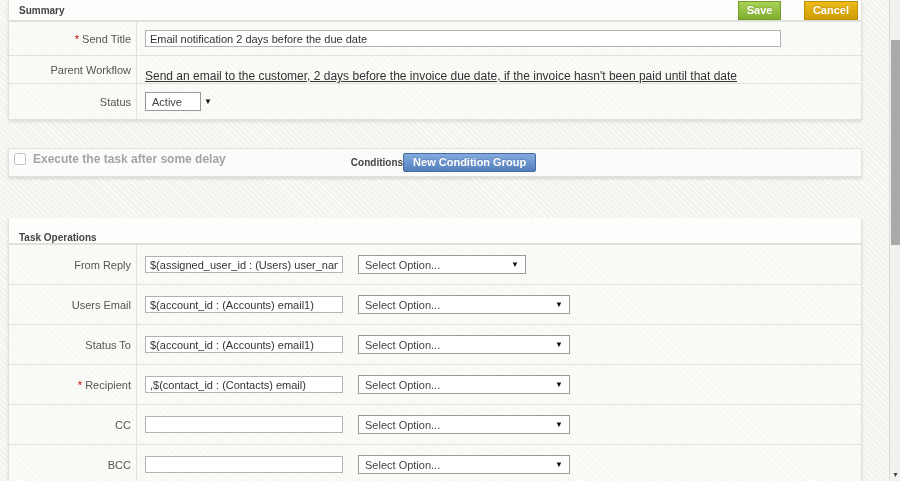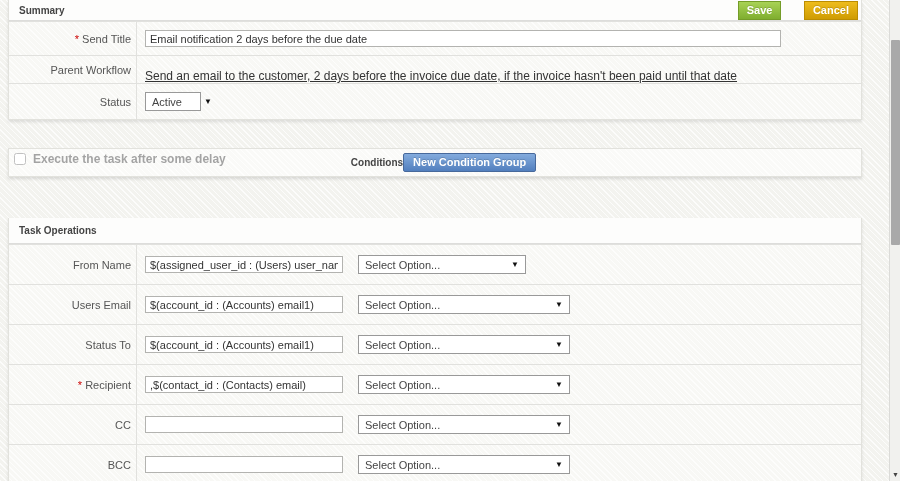--- a/index.html
+++ b/index.html
@@ -90,21 +90,21 @@
   .conditions-panel {
     position:absolute; top:148px; left:0; width:854px; height:29px;
     border:1px solid #e2e2dd; background:rgba(255,255,255,.55);
     box-shadow:0 2px 3px rgba(0,0,0,.12);
     display:flex; align-items:center; justify-content:center;
   }
   .conditions-panel .panel-title { padding-left:17px; }
 
   
   .ops-panel { position:absolute; top:218px; left:0; width:854px; }
-  .ops-panel .panel-header { height:26px; }
+  .ops-panel .panel-header { height:26px;align-items:flex-end; }
   .op-row { height:40px; }
 
   
   .scrollbar {
     position:absolute; right:0; top:0; width:11px; height:481px;
     background:#f1f1ee; border-left:1px solid #dbdbd8;
   }
   .scroll-thumb {
     position:absolute; left:1px; top:40px; width:9px; height:205px;
     background:#a9a9a9; border-radius:1px;
@@ -171,21 +171,21 @@
       <button class="btn btn-blue">New Condition Group</button>
     </div>
 
     <div class="panel ops-panel">
       <div class="panel-header">
         <span class="panel-title">Task Operations</span>
       </div>
 
       <div class="frow op-row">
         <div class="label-cell">
-          <span>From Name</span>
+          <span>From Reply</span>
         </div>
         <div class="value-cell">
           <input class="textbox op-input" type="text" value="$(assigned_user_id : (Users) user_name)" style="">
           <div class="sel sel-narrow">
             <span>Select Option...</span>
             <span class="arrow">▼</span>
           </div>
         </div>
       </div>
 

